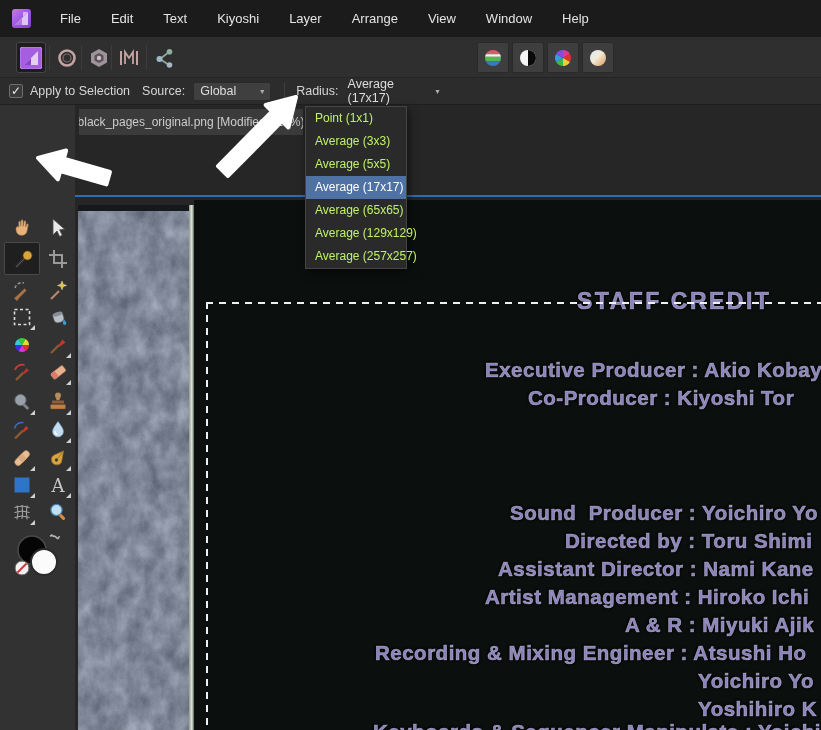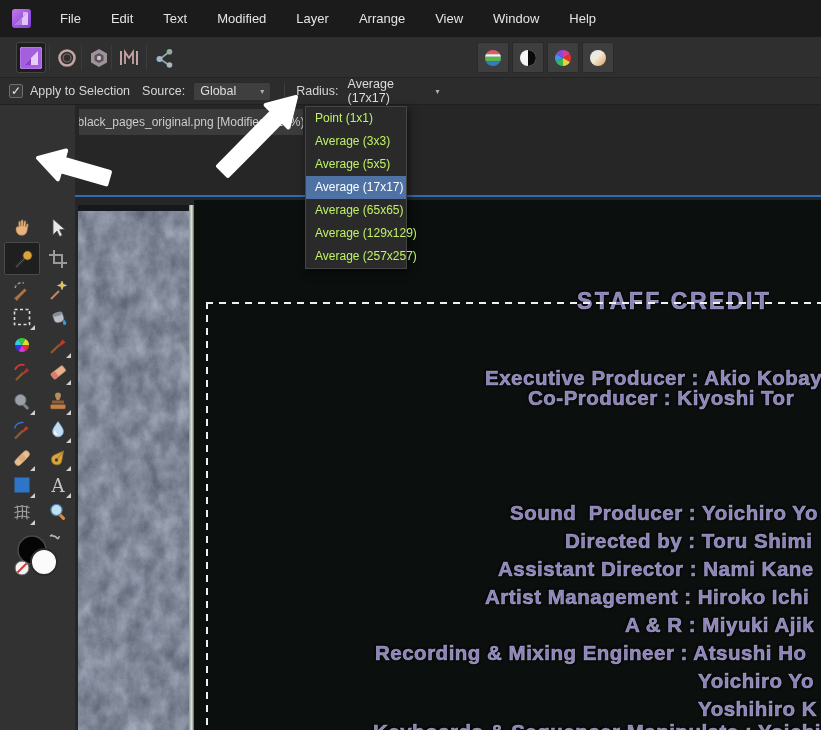--- a/index.html
+++ b/index.html
@@ -96,21 +96,21 @@
       <svg width="19" height="19">
           <path d="M3 16 L16 3 L16 16 Z" fill="#ecd9f8" opacity=".85"></path>
           <path d="M3 16 L10 9 L10 16 Z" fill="#b07ae0"></path>
           <path d="M11 3 L16 3 L11 8 Z" fill="#d9b4f0"></path>
         </svg>
     </div>
     <div id="menu-items" style="display: flex;">
         <span class="menu-item">File</span>
         <span class="menu-item">Edit</span>
         <span class="menu-item">Text</span>
-        <span class="menu-item">Modified</span>
+        <span class="menu-item">Kiyoshi</span>
         <span class="menu-item">Layer</span>
         <span class="menu-item">Arrange</span>
         <span class="menu-item">View</span>
         <span class="menu-item">Window</span>
         <span class="menu-item">Help</span>
       </div>
   </div>
 
   <div id="toolbar">
     <div class="persona-btn selected" style="left:16px">
@@ -416,21 +416,21 @@
         <rect width="112" height="525" filter="url(#marble)" opacity="0.85"></rect>
         <rect width="112" height="525" filter="url(#grain)" opacity="0.35"></rect>
         <rect width="112" height="6" fill="#15181c"></rect>
       </svg>
       <div id="spine-edge"></div>
       <div id="page"></div>
       <div class="ants-h"></div>
       <div class="ants-v"></div>
       <div id="credits">
           <div class="credit title" style="left: 499px; top: 88px;">STAFF CREDIT</div>
-          <div class="credit" style="left: 407px; top: 166px;">Executive Producer : Akio Kobay</div>
+          <div class="credit" style="left: 407px; top: 158px;">Executive Producer : Akio Kobay</div>
           <div class="credit" style="left: 450px; top: 186px;">Co-Producer : Kiyoshi Tor</div>
           <div class="credit" style="left: 432px; top: 301px;">Sound  Producer : Yoichiro Yo</div>
           <div class="credit" style="left: 487px; top: 329px;">Directed by : Toru Shimi</div>
           <div class="credit" style="left: 420px; top: 357px;">Assistant Director : Nami Kane</div>
           <div class="credit" style="left: 407px; top: 385px;">Artist Management : Hiroko Ichi</div>
           <div class="credit" style="left: 547px; top: 413px;">A &amp; R : Miyuki Ajik</div>
           <div class="credit" style="left: 297px; top: 441px;">Recording &amp; Mixing Engineer : Atsushi Ho</div>
           <div class="credit" style="left: 620px; top: 469px;">Yoichiro Yo</div>
           <div class="credit" style="left: 620px; top: 497px;">Yoshihiro K</div>
           <div class="credit" style="left: 295px; top: 520px;">Keyboards &amp; Sequencer Manipulate : Yoichiro Y</div>

